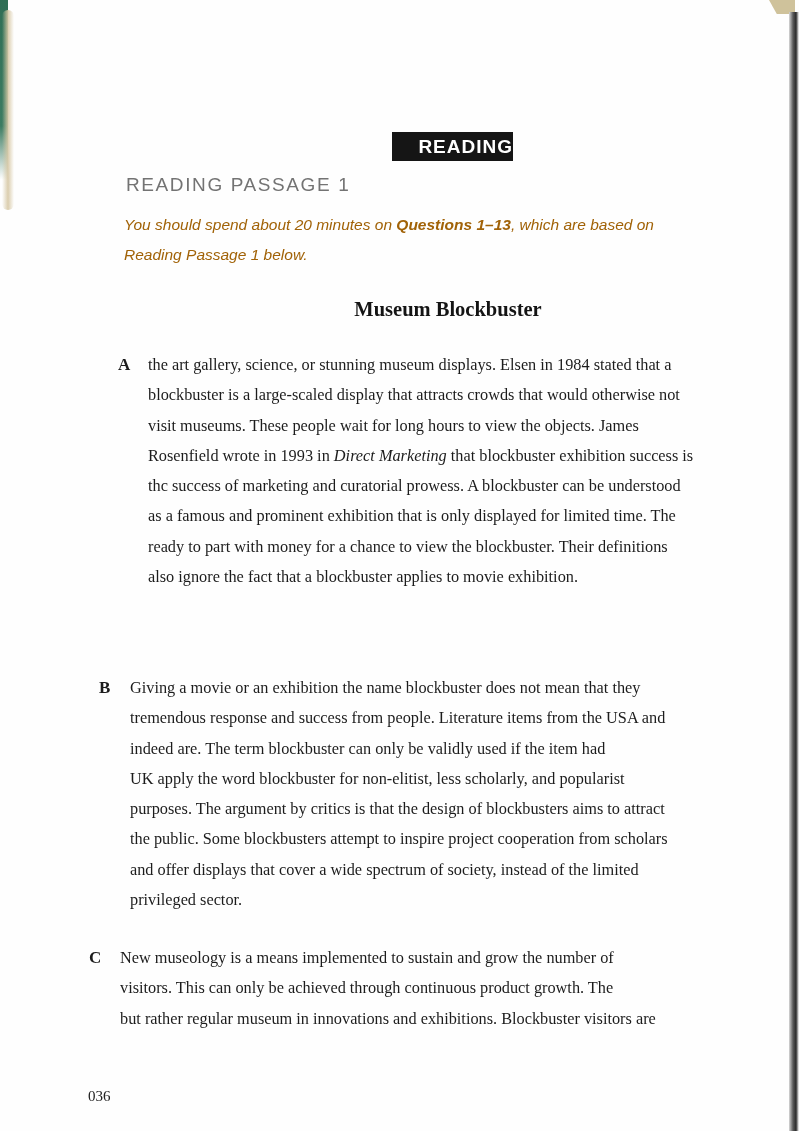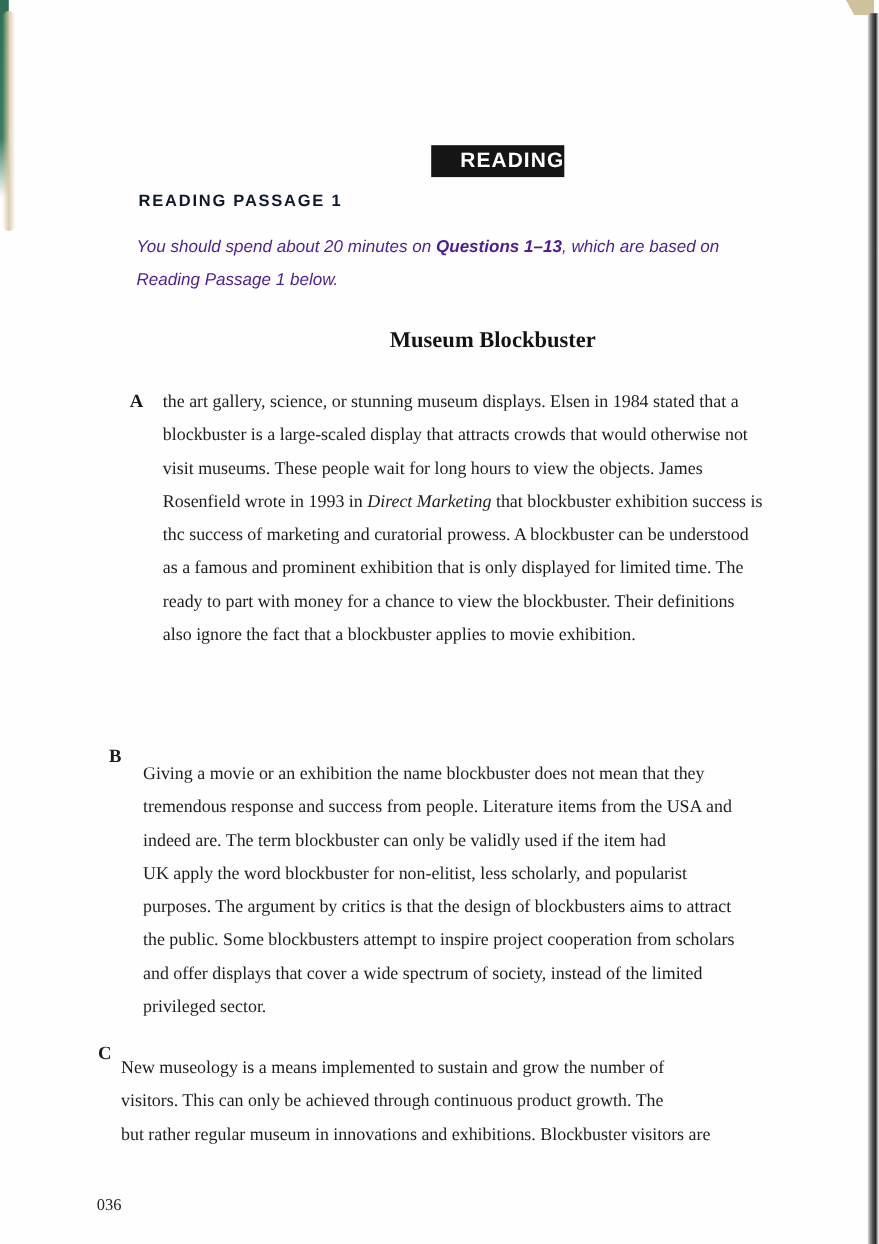--- a/index.html
+++ b/index.html
@@ -57,35 +57,35 @@
       font-size: 19px;
       letter-spacing: 1px;
       line-height: 29px;
       text-align: right;
       margin-top: 24px;
     }
     .passage-heading {
       position: absolute;
       left: 126px; top: 174px;
       font-family: "Liberation Sans", sans-serif;
-      font-weight: bold;
-      font-size: 15px;
+      font-weight: normal;
+      font-size: 19px;
       letter-spacing: 1.6px;
-      color: #0f172a;
+      color: #737373;
       margin: 0;
     }
     .instructions {
       position: absolute;
       left: 124px; top: 210px;
       width: 640px;
       font-family: "Liberation Sans", sans-serif;
       font-style: italic;
       font-size: 15.5px;
       line-height: 30px;
-      color: #4c1d95;
+      color: #a16207;
       margin: 0;
     }
     .instructions b {
       font-style: italic;
       font-weight: bold;
     }
     .title {
       position: absolute;
       left: 0; top: 298px;
       width: 896px;
@@ -113,25 +113,25 @@
       white-space: nowrap;
     }
     .para i { font-style: italic; }
 
     #para-a { left: 118px; top: 350px; }
     #para-a .letter { left: 0; top: 0; }
     #para-a .body { position: absolute; left: 30px; top: 0; }
 
     #para-b { left: 99px; top: 673px; }
     #para-b .letter { left: 0; top: 0; }
-    #para-b .body { position: absolute; left: 31px; top: 0; margin-top: 15px; }
+    #para-b .body { position: absolute; left: 31px; top: 0; }
 
     #para-c { left: 89px; top: 943px; }
     #para-c .letter { left: 0; top: 0; }
-    #para-c .body { position: absolute; left: 21px; top: 0; margin-top: 12px; }
+    #para-c .body { position: absolute; left: 31px; top: 0; }
 
     .page-number {
       position: absolute;
       left: 88px; top: 1088px;
       font-family: "Liberation Serif", serif;
       font-size: 15px;
       color: #222;
     }
   </style>
 </head>

